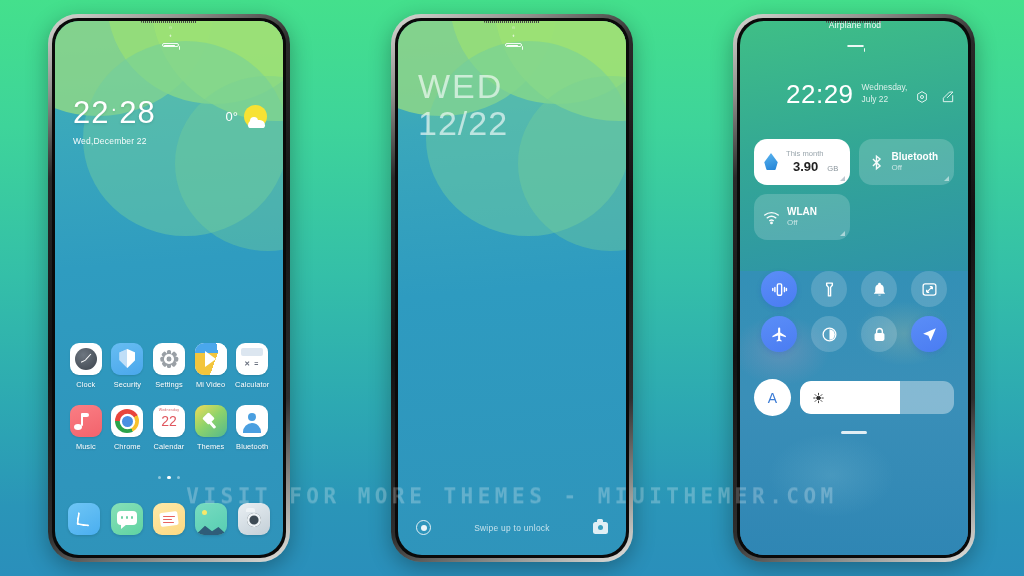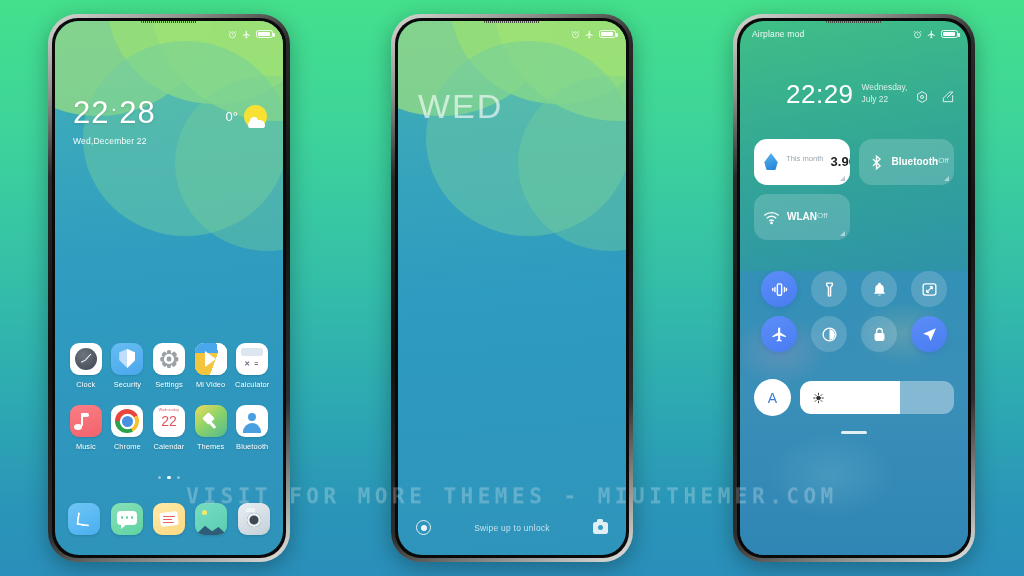--- a/index.html
+++ b/index.html
@@ -41,21 +41,21 @@
   .wall.lock{ background:linear-gradient(175deg,#4ab5ad 0%,#3aa7bb 20%,#2e9bc0 50%,#2f94bb 100%); }
   .blob{ position:absolute; border-radius:50%; }
   .b1{ width:230px;height:215px; left:-72px; top:-120px; background:rgba(146,218,132,.80); }
   .b2{ width:215px;height:205px; left:52px; top:-122px; background:rgba(150,222,120,.85); }
   .b3{ width:250px;height:240px; left:96px; top:-140px; background:rgba(158,226,116,.80); }
   .b4{ width:205px;height:195px; left:28px; top:20px; background:rgba(110,204,160,.48); }
   .b5{ width:185px;height:175px; left:120px; top:55px; background:rgba(118,208,150,.38); }
 
   
   .statusbar{ position:absolute; top:0; left:0; right:0; height:26px; z-index:12;
-    display:flex; align-items:center; justify-content:flex-end; padding:0 10px 0 12px; gap:5px; }
+    display:flex; align-items:center; justify-content:flex-end; padding:0 10px 0 12px; gap:5px;flex-direction:column; }
   .sb-left{ flex:1; font-size:8.5px; color:#fff; opacity:.95; letter-spacing:.2px; }
   .sb-ico{ width:9px; height:9px; display:inline-block; opacity:.92; }
   .batt{ width:17px; height:8.5px; border:1px solid rgba(255,255,255,.9); border-radius:2.5px;
     position:relative; }
   .batt::after{ content:""; position:absolute; right:-2.5px; top:2px; width:1.5px; height:4px;
     background:rgba(255,255,255,.9); border-radius:0 1px 1px 0; }
   .batt i{ position:absolute; left:1px; top:1px; bottom:1px; width:78%; background:#fff; border-radius:1px; display:block; }
 
   
   .hs-clock{ position:absolute; left:18px; top:76px; z-index:10; }
@@ -175,21 +175,21 @@
   .dk-cam{ background:linear-gradient(150deg,#e9eff3,#c3cfd7); }
   .dk-cam .lens{ position:absolute; left:9px; top:10px; width:14px;height:14px; border-radius:50%;
     background:#3d4a54; box-shadow:inset 0 0 0 2.4px #eef3f6; }
   .dk-cam .bar{ position:absolute; left:8px; top:5px; width:9px;height:4px; background:#eef3f6; border-radius:2px 2px 0 0; }
 
   
   .lk-wrap{ position:absolute; left:20px; top:48px; z-index:10; }
   .lk-time{ font-size:37px; color:#fff; font-weight:300; letter-spacing:.5px; line-height:1;
     text-shadow:0 1px 4px rgba(0,0,0,.13); }
   .lk-dow{ font-size:34px; color:rgba(255,255,255,.62); font-weight:200; letter-spacing:2px;
-    line-height:1.05; margin-top:20px; }
+    line-height:1.05; margin-top:0; }
   .lk-date{ font-size:34px; color:rgba(255,255,255,.62); font-weight:200; letter-spacing:1px;
     line-height:1.05; margin-top:1px; }
   .lk-bottom{ position:absolute; left:0; right:0; bottom:20px; z-index:11;
     display:flex; align-items:center; justify-content:space-between; padding:0 18px; }
   .lk-hint{ font-size:8.4px; color:rgba(255,255,255,.72); letter-spacing:.3px; }
   .lk-ring{ width:15px;height:15px; border-radius:50%; border:1.6px solid rgba(255,255,255,.85);
     display:flex; align-items:center; justify-content:center; }
   .lk-ring::after{ content:""; width:6px;height:6px; border-radius:50%; background:rgba(255,255,255,.9); }
   .lk-cam{ width:15px;height:12px; border-radius:2.5px; background:rgba(255,255,255,.85); position:relative; }
   .lk-cam::before{ content:""; position:absolute; left:4.5px; top:-2.4px; width:6px;height:2.6px;
@@ -218,21 +218,21 @@
     display:grid; grid-template-columns:1fr 1fr; gap:9px; }
   .tile{ height:46px; border-radius:13px; position:relative; padding:7px 9px;
     display:flex; align-items:center; gap:7px; overflow:hidden; }
   .tile.light{ background:#fff; }
   .tile.glass{ background:rgba(255,255,255,.18); }
   .tile.dark{ background:rgba(20,58,80,.42); }
   .tile .corner{ position:absolute; right:5px; bottom:4px; width:0;height:0;
     border-right:5px solid rgba(120,150,170,.55); border-top:5px solid transparent; }
   .tile.light .corner{ border-right-color:rgba(130,150,165,.5); }
   .tile.glass .corner, .tile.dark .corner{ border-right-color:rgba(255,255,255,.5); }
-  .tile-txt{ display:flex; flex-direction:row; line-height:1.22; min-width:0; }
+  .tile-txt{ display:flex; flex-direction:column; line-height:1.22; min-width:0; }
   .t-title{ font-size:10px; color:#fff; font-weight:bold; white-space:nowrap; }
   .t-sub{ font-size:8px; color:rgba(255,255,255,.68); white-space:nowrap; }
   .t-top{ font-size:7.6px; color:#9aa6ad; white-space:nowrap; }
   .t-val{ font-size:13px; color:#222; font-weight:bold; }
   .t-val span{ font-size:7.6px; color:#8a959c; font-weight:normal; margin-left:2px; }
   .t-dark-title{ font-size:9.4px; color:rgba(255,255,255,.5); }
   .t-dark-sub{ font-size:7.8px; color:rgba(255,255,255,.42); }
   .drop{ width:16px;height:18px; flex:0 0 auto; background:linear-gradient(160deg,#5cb6f0,#1f7fd4);
     border-radius:50% 50% 50% 50%/60% 60% 40% 40%; clip-path:polygon(50% 0,92% 52%,78% 94%,22% 94%,8% 52%); }
   .cc-ico{ width:17px; height:17px; flex:0 0 auto; opacity:.95; }
@@ -433,20 +433,21 @@
         <svg class="sb-ico" viewBox="0 0 24 24" fill="#fff">
             <path d="M21 16v-2l-8-5V3.5A1.5 1.5 0 0 0 11.5 2 1.5 1.5 0 0 0 10 3.5V9l-8 5v2l8-2.5V19l-2 1.5V22l3.5-1 3.5 1v-1.5L13 19v-5.5z"></path>
           </svg>
         <span class="batt">
             <i></i>
           </span>
       </div>
 
       <div class="lk-wrap">
         <div class="lk-dow">WED</div>
+        <div class="lk-date">12/22</div>
       </div>
 
       <div class="lk-bottom">
         <span class="lk-ring"></span>
         <span class="lk-hint">Swipe up to unlock</span>
         <span class="lk-cam"></span>
       </div>
     </div>
   </div>
 </div>

